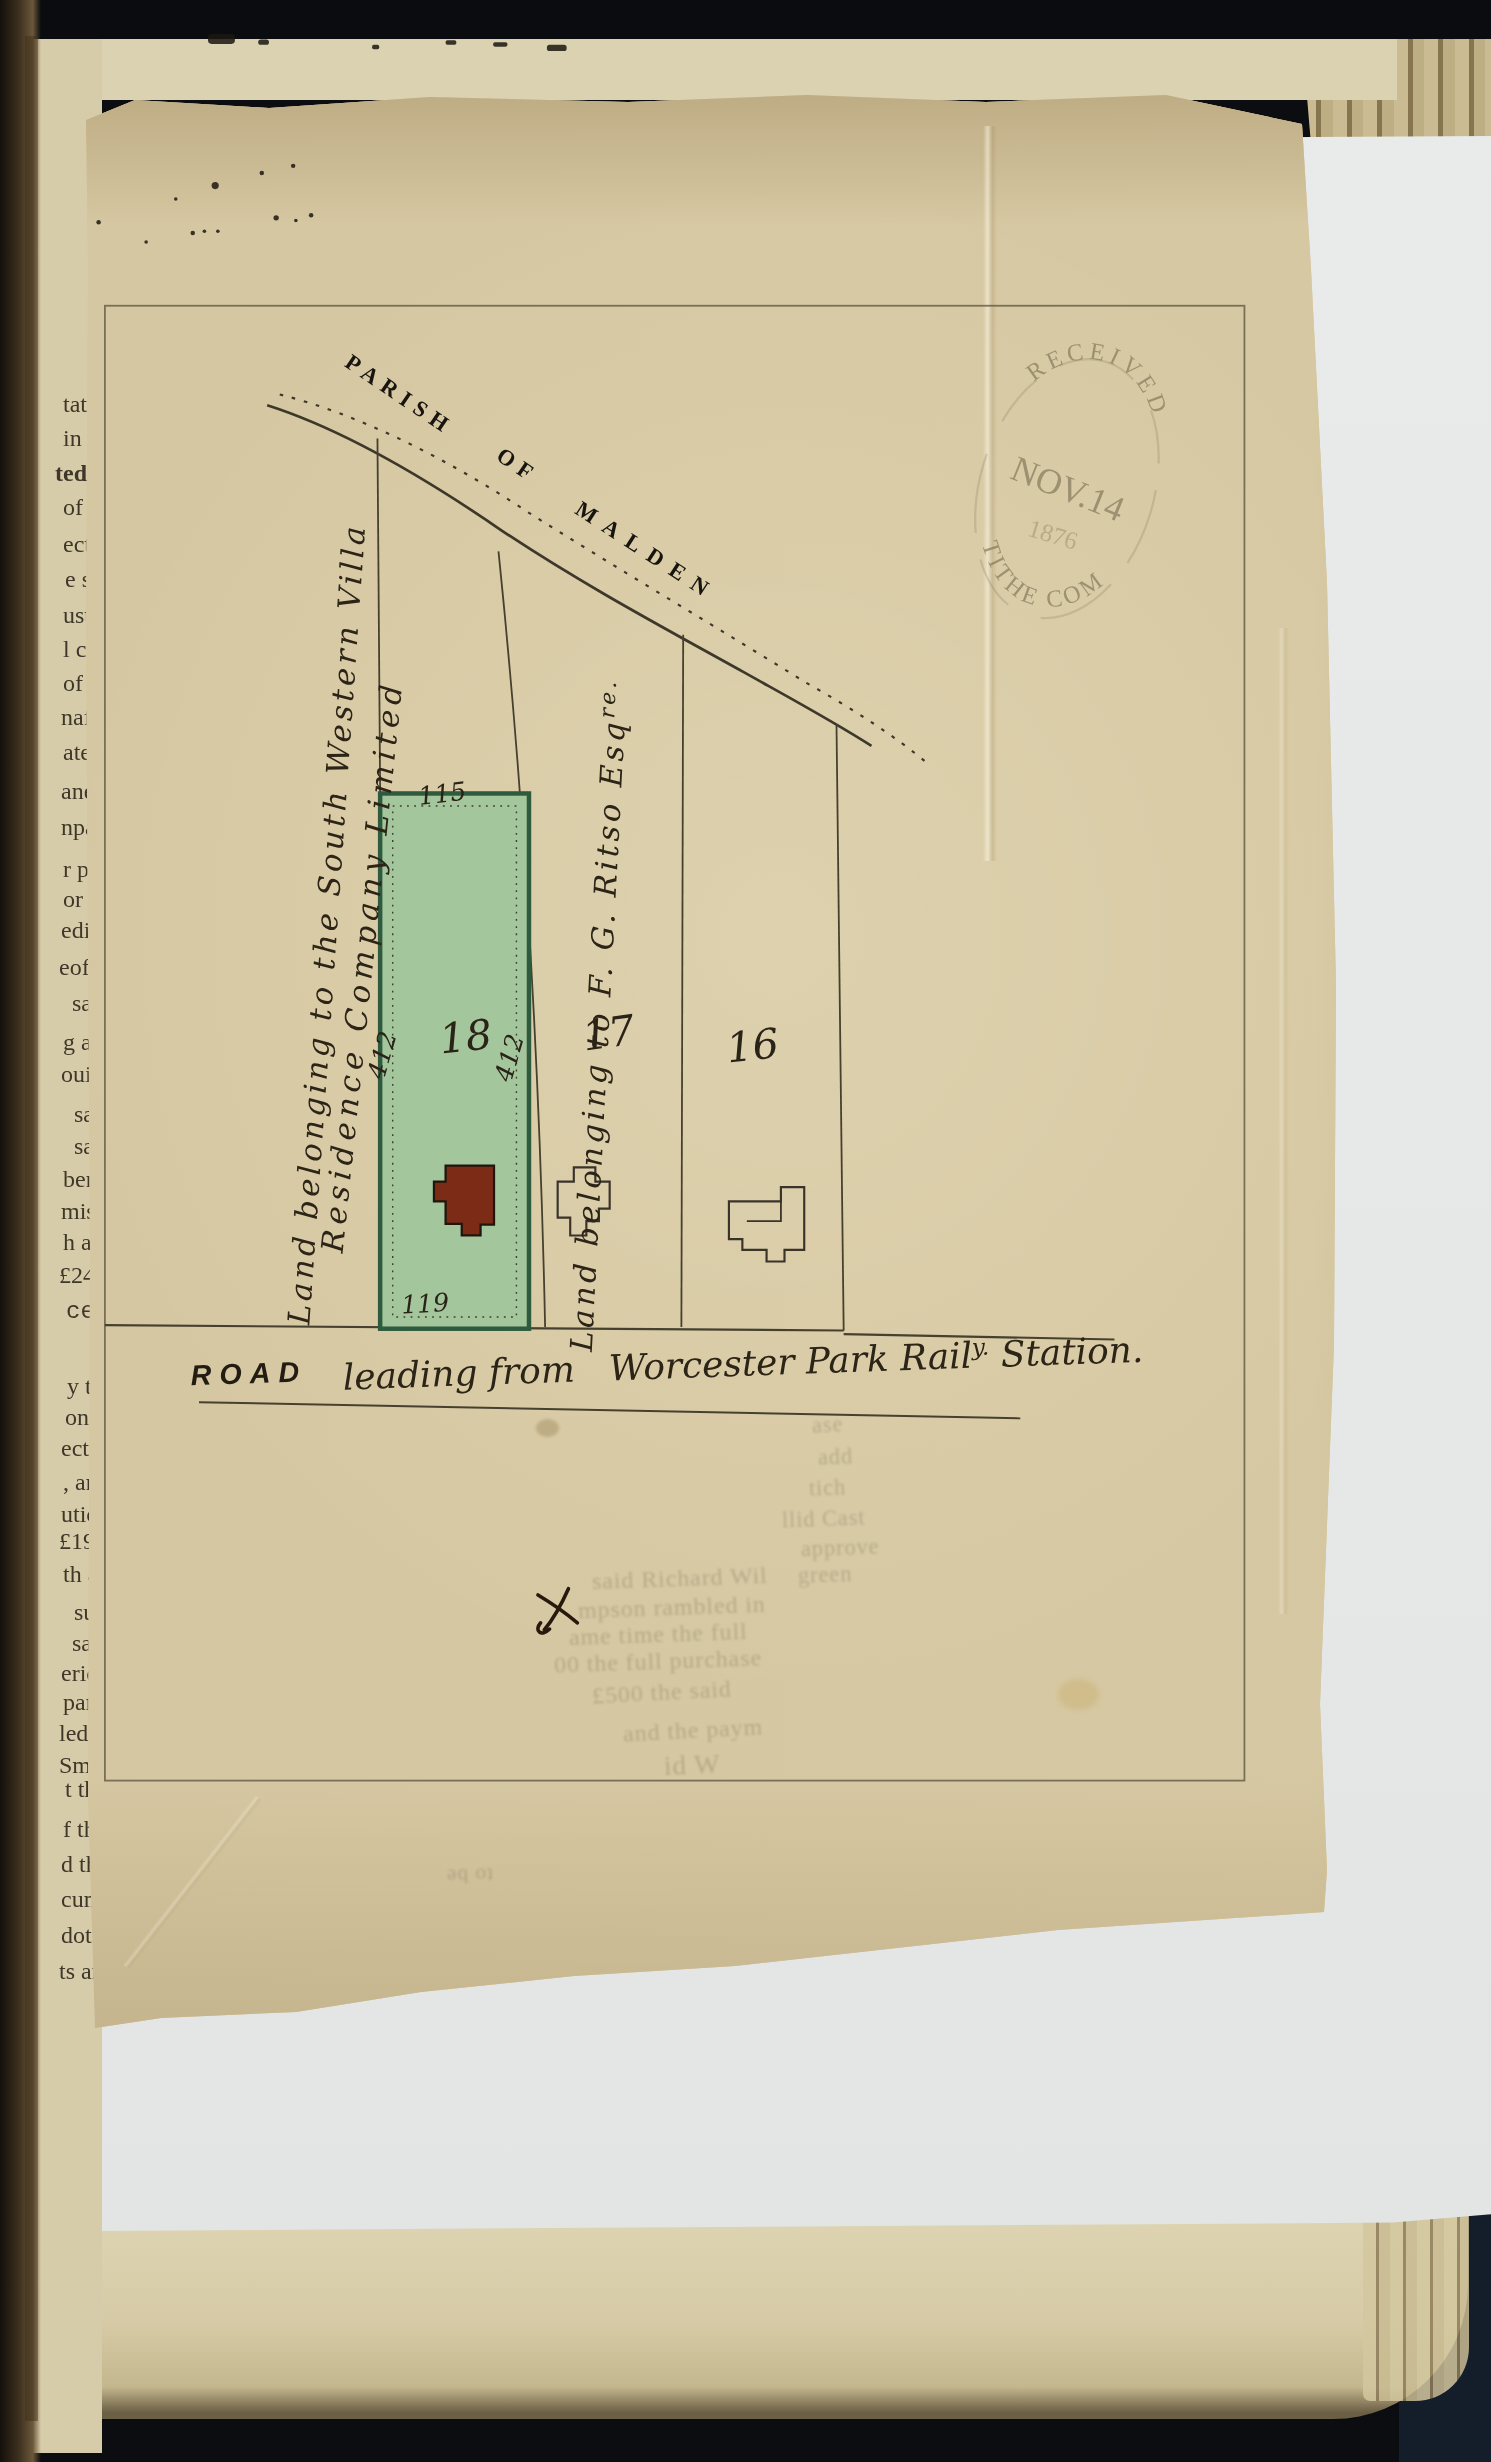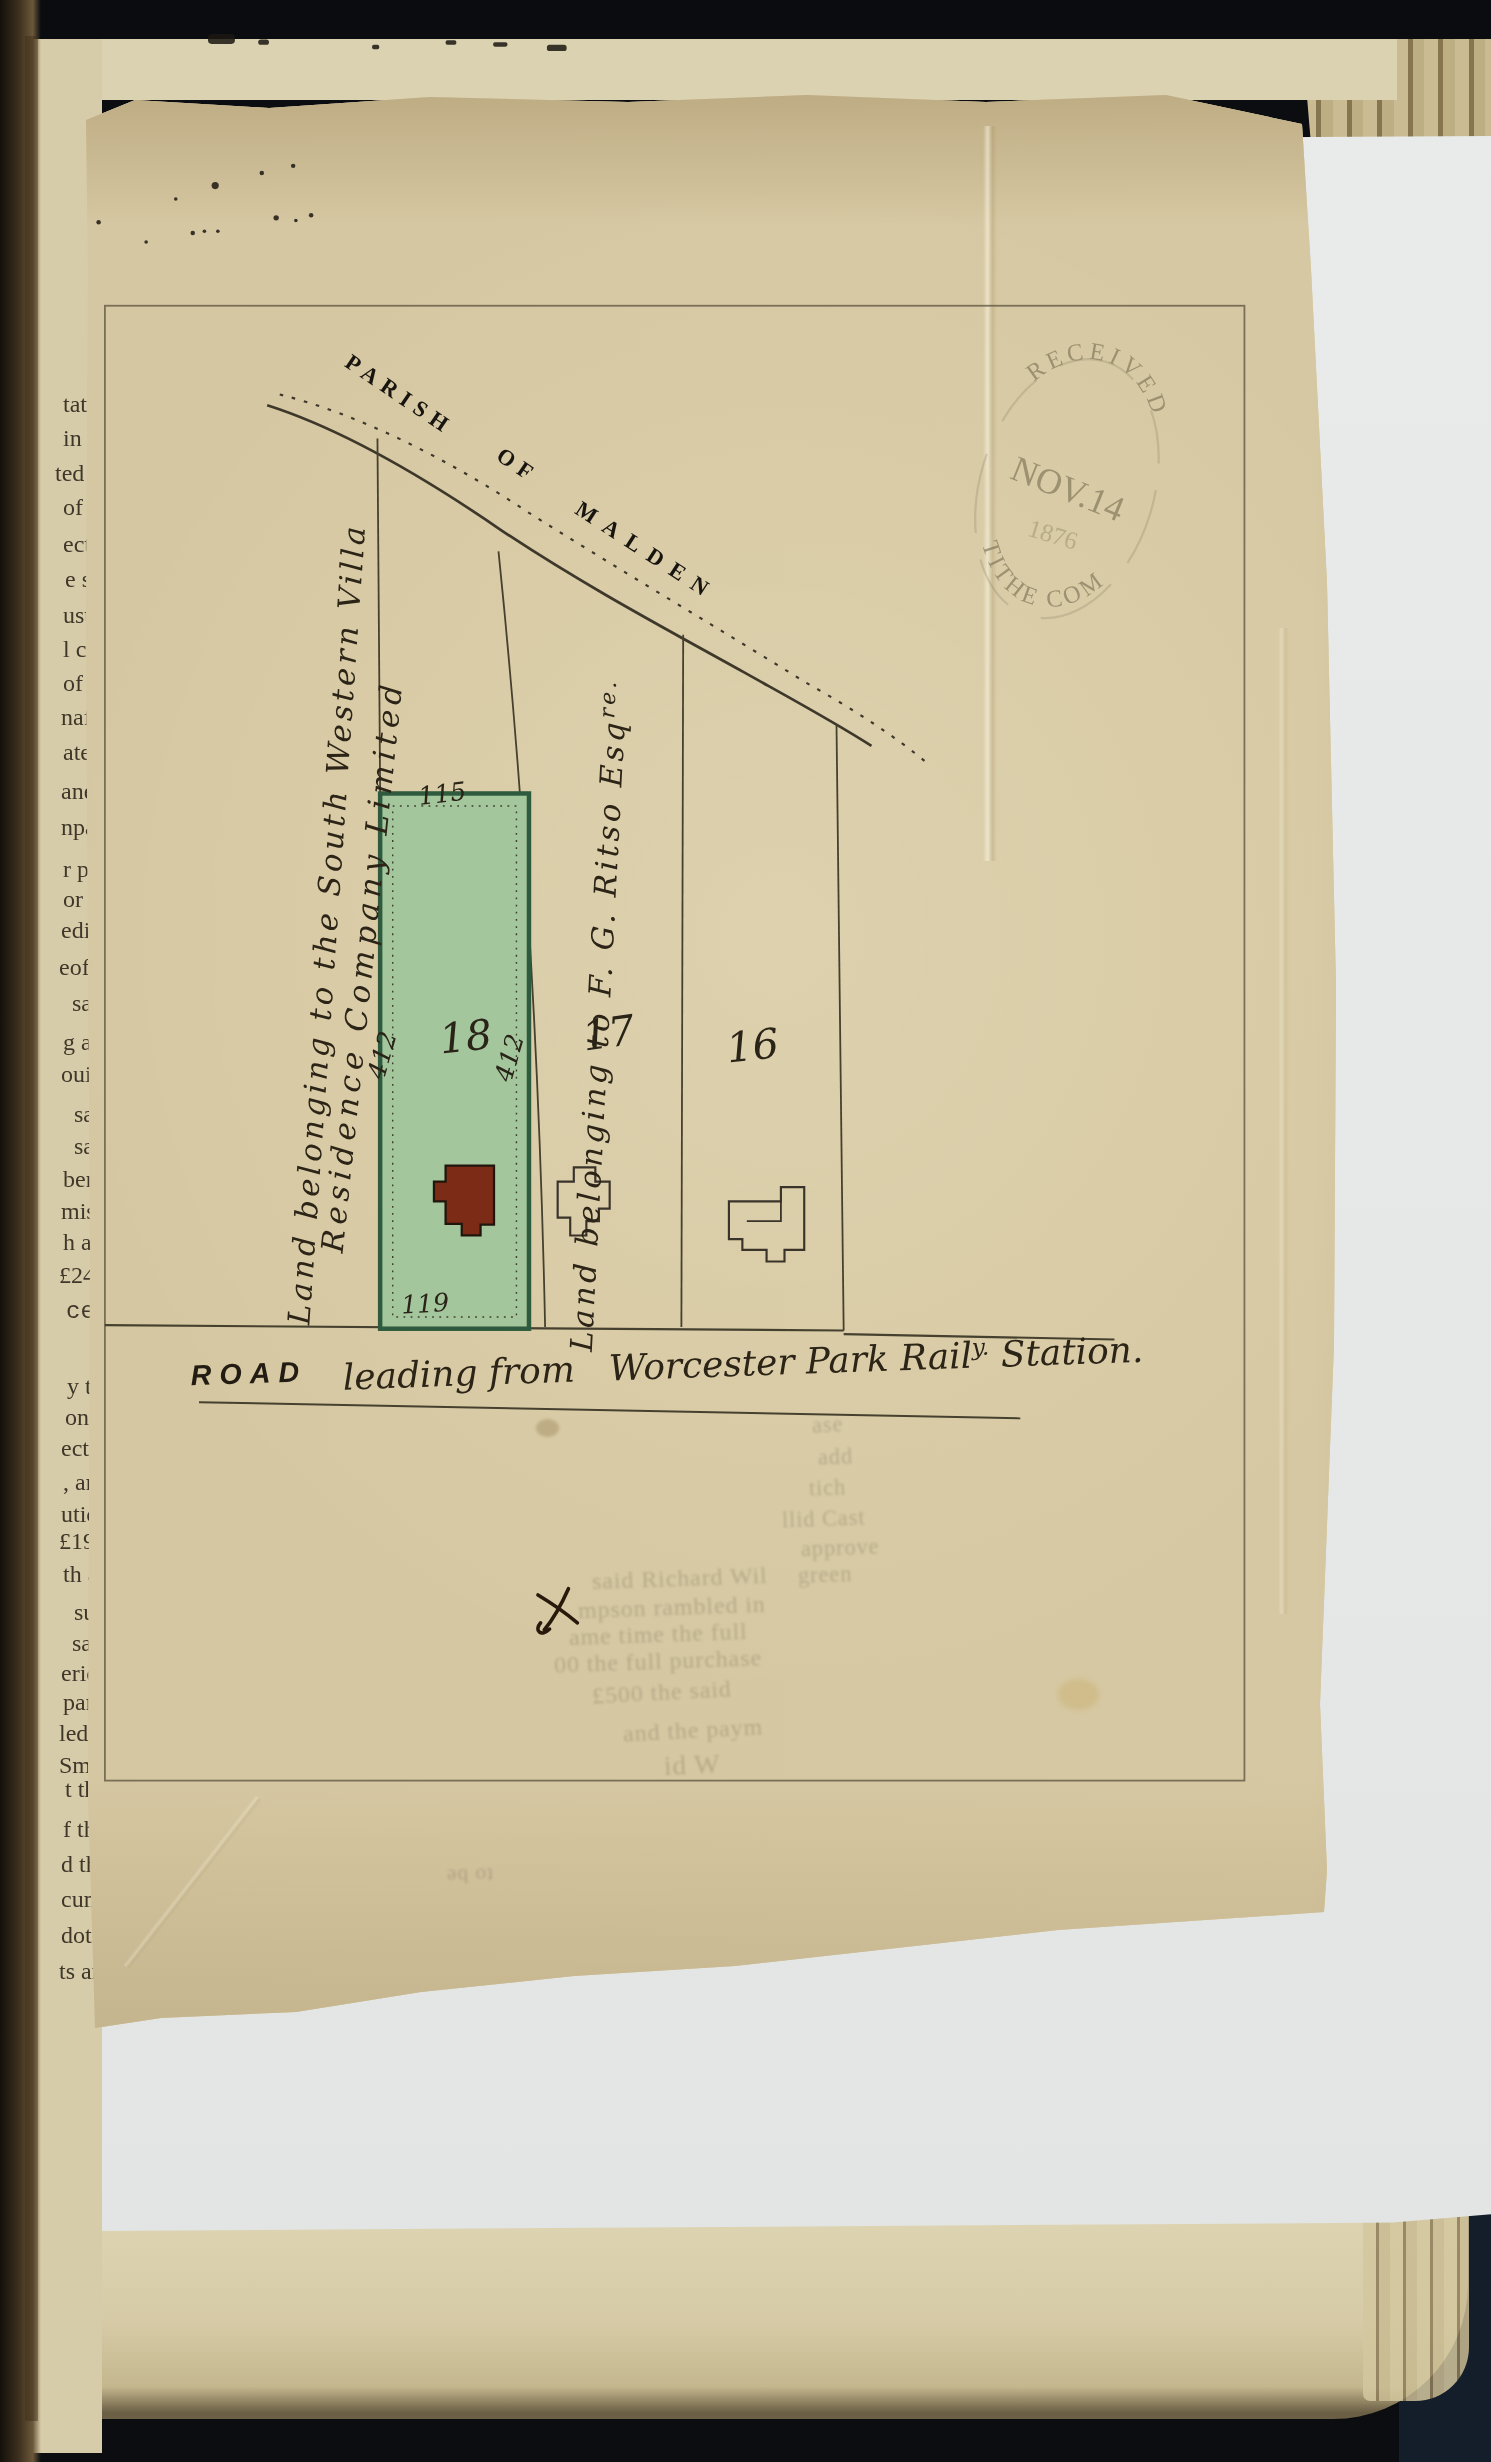--- a/index.html
+++ b/index.html
@@ -71,21 +71,21 @@
   <div class="abs stack-bottom"></div>
   <div class="abs stack-bottom-lines"></div>
   <div class="abs stack-top"></div>
   <div class="abs white-sheet"></div>
   <div class="abs top-band"></div>
 
   <div class="abs book-page-left">
     <div class="margin-frags">
         <span style="left: 36px; top: 359px;">tate</span>
         <span style="left: 36px; top: 393px;">in t</span>
-        <span style="left: 28px; top: 428px;">ted</span>
+        <span style="left: 28px; top: 428px; font-weight: bold;">ted</span>
         <span style="left: 36px; top: 462px;">of t</span>
         <span style="left: 36px; top: 499px;">ect</span>
         <span style="left: 38px; top: 534px;">e s</span>
         <span style="left: 36px; top: 570px;">uste</span>
         <span style="left: 36px; top: 604px;">l co</span>
         <span style="left: 36px; top: 638px;">of t</span>
         <span style="left: 34px; top: 672px;">naft</span>
         <span style="left: 36px; top: 707px;">ate</span>
         <span style="left: 34px; top: 746px;">ane</span>
         <span style="left: 34px; top: 782px;">npa</span>

